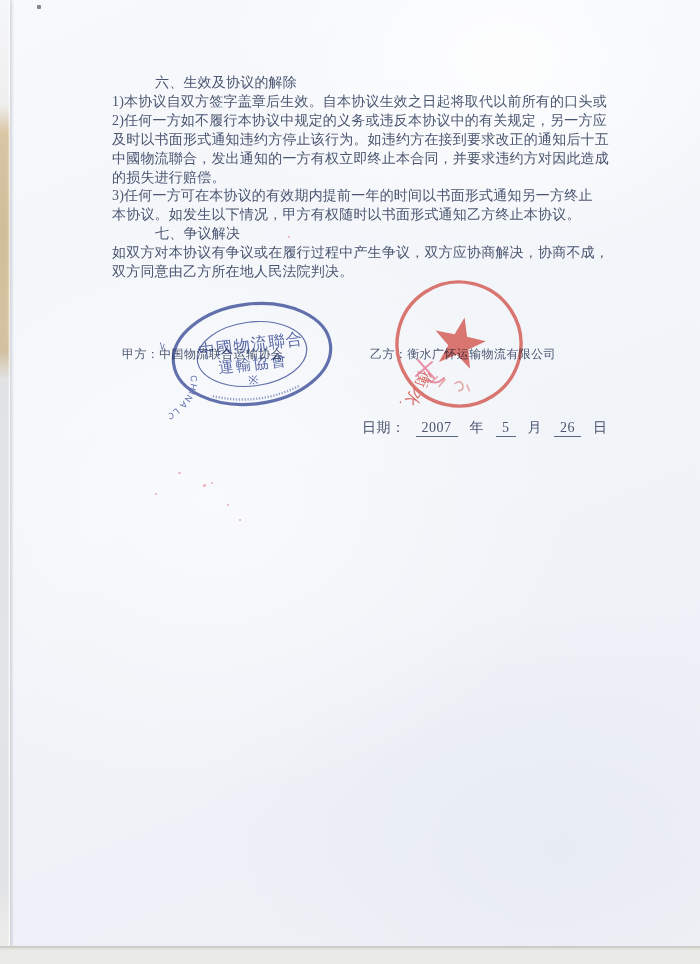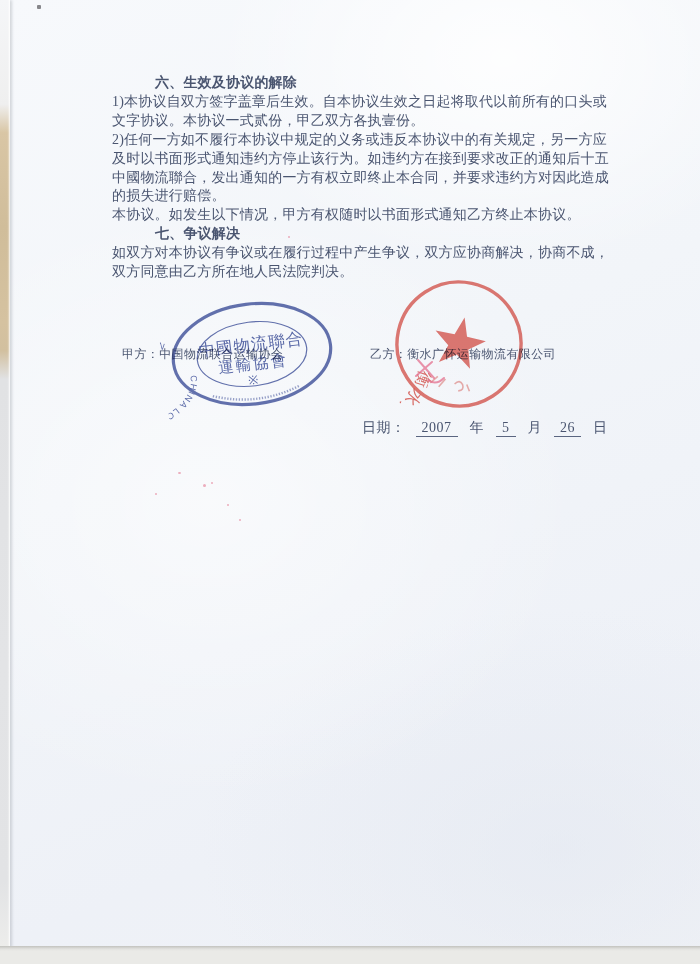--- a/index.html
+++ b/index.html
@@ -32,21 +32,21 @@
   .speck-dark{
     position:absolute;left:37px;top:5px;width:4px;height:4px;z-index:6;
     background:#6a6a6e;border-radius:1px;opacity:.8;
   }
   
   .textblock{
     position:absolute;left:112px;top:74px;width:490px;z-index:3;
     color:#4a5570;font-size:14px;line-height:18.9px;letter-spacing:.2px;
     text-align:left;white-space:nowrap;
   }
-  .textblock .indent{padding-left:43px;font-weight:bold;}
+  .textblock .indent{padding-left:43px;}
   
   .party{position:absolute;z-index:3;color:#4a5570;font-size:12px;white-space:nowrap;letter-spacing:.4px;}
   .party-a{left:122px;top:346px;}
   .party-b{left:370px;top:346px;font-family:Liberation Serif, serif;}
   .dateline{position:absolute;left:362px;top:419px;z-index:3;color:#4a5570;font-size:14px;white-space:nowrap;letter-spacing:.5px;}
   .dateline .u{display:inline-block;border-bottom:1px solid #5a6580;padding:0 6px;margin:0 10px;}
   .dateline .unit{padding:0 2px;}
   
   .seal{position:absolute;z-index:4;mix-blend-mode:multiply;}
   .seal-blue{left:162px;top:293px;width:180px;height:122px;transform:rotate(-7deg);opacity:.9;}
@@ -60,25 +60,25 @@
 
 <div class="scan">
 
   <div class="edge-left"></div>
   <div class="edge-bottom"></div>
   <div class="speck-dark"></div>
 
   <div class="textblock">
     <div class="line indent">六、生效及协议的解除</div>
     <div class="line">1)本协议自双方签字盖章后生效。自本协议生效之日起将取代以前所有的口头或</div>
-    <div class="line">文字协议。本协议一式贰份，甲乙双方各执壹份。</div>
     <div class="line">2)任何一方如不履行本协议中规定的义务或违反本协议中的有关规定，另一方应</div>
     <div class="line">及时以书面形式通知违约方停止该行为。如违约方在接到要求改正的通知后十五</div>
     <div class="line">中國物流聯合，发出通知的一方有权立即终止本合同，并要求违约方对因此造成</div>
     <div class="line">的损失进行赔偿。</div>
+    <div class="line">3)任何一方可在本协议的有效期内提前一年的时间以书面形式通知另一方终止</div>
     <div class="line">本协议。如发生以下情况，甲方有权随时以书面形式通知乙方终止本协议。</div>
     <div class="line indent">七、争议解决</div>
     <div class="line">如双方对本协议有争议或在履行过程中产生争议，双方应协商解决，协商不成，</div>
     <div class="line">双方同意由乙方所在地人民法院判决。</div>
   </div>
 
   <div class="party party-a"><span>甲方：</span><span>中国物流联合运输协会</span></div>
   <div class="party party-b"><span>乙方：</span><span>衡水广怀运输物流有限公司</span></div>
 
   <div class="dateline"><span>日期：</span><span class="u">2007</span><span class="unit">年</span><span class="u">5</span><span class="unit">月</span><span class="u">26</span><span class="unit">日</span></div>

